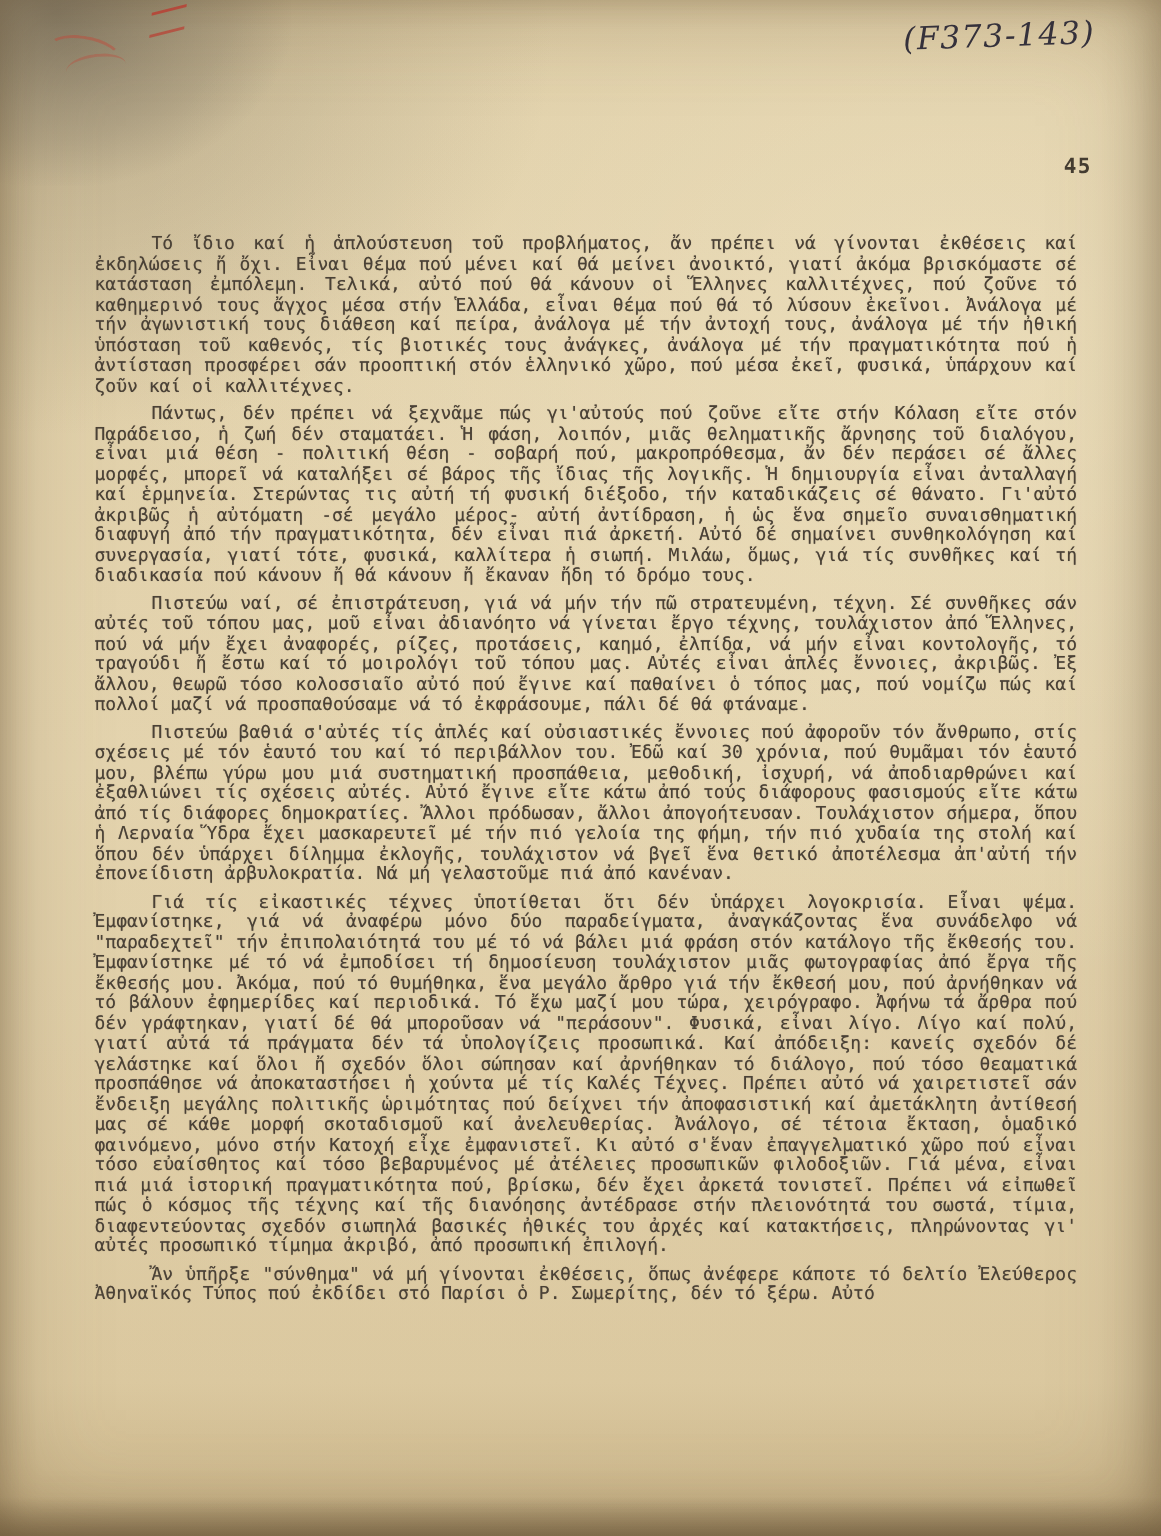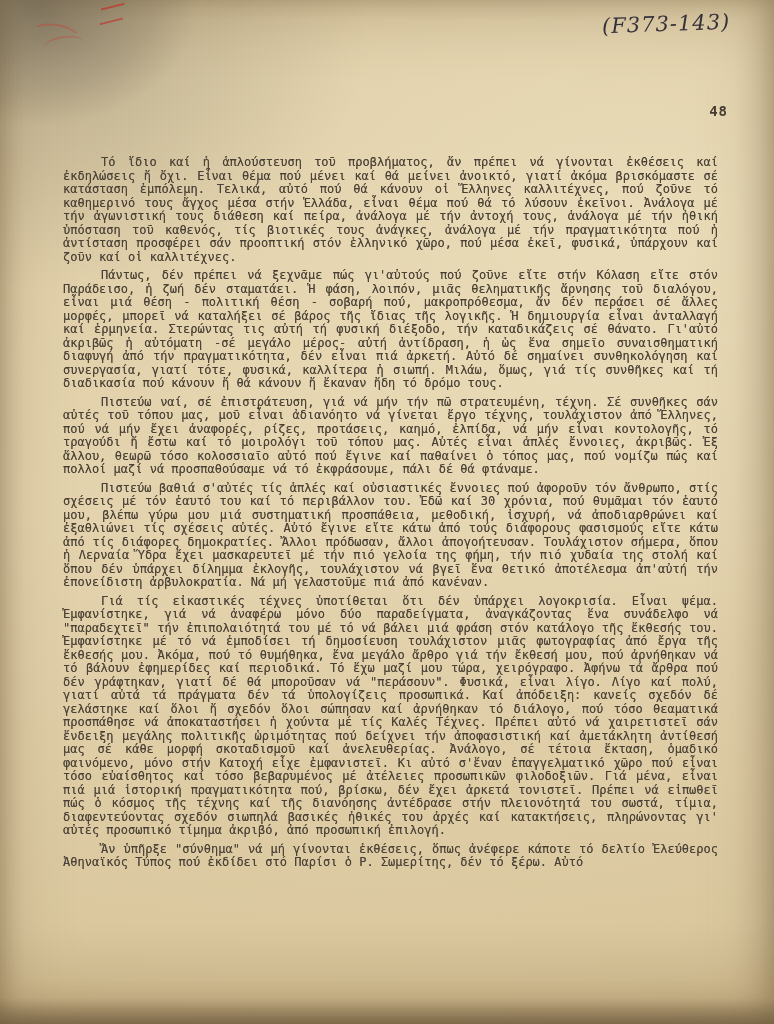--- a/index.html
+++ b/index.html
@@ -94,21 +94,21 @@
 
   <div class="corner-stain"></div>
 
   <div class="red-mark red-mark-1"></div>
   <div class="red-mark red-mark-2"></div>
   <div class="red-mark red-mark-3"></div>
 
   <div class="handwritten">(F373-143)</div>
 
 
-  <div class="page-number">48</div>
+  <div class="page-number">45</div>
 
   <div class="document-text">
       <p>Τό ἴδιο καί ἡ ἁπλούστευση τοῦ προβλήματος, ἄν πρέπει νά γίνονται ἐκθέσεις καί ἐκδηλώσεις ἤ ὄχι. Εἶναι θέμα πού μένει καί θά μείνει ἀνοικτό, γιατί ἀκόμα βρισκόμαστε σέ κατάσταση ἐμπόλεμη. Τελικά, αὐτό πού θά κάνουν οἱ Ἕλληνες καλλιτέχνες, πού ζοῦνε τό καθημερινό τους ἄγχος μέσα στήν Ἑλλάδα, εἶναι θέμα πού θά τό λύσουν ἐκεῖνοι. Ἀνάλογα μέ τήν ἀγωνιστική τους διάθεση καί πείρα, ἀνάλογα μέ τήν ἀντοχή τους, ἀνάλογα μέ τήν ἠθική ὑπόσταση τοῦ καθενός, τίς βιοτικές τους ἀνάγκες, ἀνάλογα μέ τήν πραγματικότητα πού ἡ ἀντίσταση προσφέρει σάν προοπτική στόν ἑλληνικό χῶρο, πού μέσα ἐκεῖ, φυσικά, ὑπάρχουν καί ζοῦν καί οἱ καλλιτέχνες.</p>
       <p>Πάντως, δέν πρέπει νά ξεχνᾶμε πώς γι'αὐτούς πού ζοῦνε εἴτε στήν Κόλαση εἴτε στόν Παράδεισο, ἡ ζωή δέν σταματάει. Ἡ φάση, λοιπόν, μιᾶς θεληματικῆς ἄρνησης τοῦ διαλόγου, εἶναι μιά θέση - πολιτική θέση - σοβαρή πού, μακροπρόθεσμα, ἄν δέν περάσει σέ ἄλλες μορφές, μπορεῖ νά καταλήξει σέ βάρος τῆς ἴδιας τῆς λογικῆς. Ἡ δημιουργία εἶναι ἀνταλλαγή καί ἑρμηνεία. Στερώντας τις αὐτή τή φυσική διέξοδο, τήν καταδικάζεις σέ θάνατο. Γι'αὐτό ἀκριβῶς ἡ αὐτόματη -σέ μεγάλο μέρος- αὐτή ἀντίδραση, ἡ ὡς ἕνα σημεῖο συναισθηματική διαφυγή ἀπό τήν πραγματικότητα, δέν εἶναι πιά ἀρκετή. Αὐτό δέ σημαίνει συνθηκολόγηση καί συνεργασία, γιατί τότε, φυσικά, καλλίτερα ἡ σιωπή. Μιλάω, ὅμως, γιά τίς συνθῆκες καί τή διαδικασία πού κάνουν ἤ θά κάνουν ἤ ἔκαναν ἤδη τό δρόμο τους.</p>
       <p>Πιστεύω ναί, σέ ἐπιστράτευση, γιά νά μήν τήν πῶ στρατευμένη, τέχνη. Σέ συνθῆκες σάν αὐτές τοῦ τόπου μας, μοῦ εἶναι ἀδιανόητο νά γίνεται ἔργο τέχνης, τουλάχιστον ἀπό Ἕλληνες, πού νά μήν ἔχει ἀναφορές, ρίζες, προτάσεις, καημό, ἐλπίδα, νά μήν εἶναι κοντολογῆς, τό τραγούδι ἤ ἔστω καί τό μοιρολόγι τοῦ τόπου μας. Αὐτές εἶναι ἁπλές ἔννοιες, ἀκριβῶς. Ἐξ ἄλλου, θεωρῶ τόσο κολοσσιαῖο αὐτό πού ἔγινε καί παθαίνει ὁ τόπος μας, πού νομίζω πώς καί πολλοί μαζί νά προσπαθούσαμε νά τό ἐκφράσουμε, πάλι δέ θά φτάναμε.</p>
       <p>Πιστεύω βαθιά σ'αὐτές τίς ἁπλές καί οὐσιαστικές ἔννοιες πού ἀφοροῦν τόν ἄνθρωπο, στίς σχέσεις μέ τόν ἑαυτό του καί τό περιβάλλον του. Ἐδῶ καί 30 χρόνια, πού θυμᾶμαι τόν ἑαυτό μου, βλέπω γύρω μου μιά συστηματική προσπάθεια, μεθοδική, ἰσχυρή, νά ἀποδιαρθρώνει καί ἐξαθλιώνει τίς σχέσεις αὐτές. Αὐτό ἔγινε εἴτε κάτω ἀπό τούς διάφορους φασισμούς εἴτε κάτω ἀπό τίς διάφορες δημοκρατίες. Ἄλλοι πρόδωσαν, ἄλλοι ἀπογοήτευσαν. Τουλάχιστον σήμερα, ὅπου ἡ Λερναία Ὕδρα ἔχει μασκαρευτεῖ μέ τήν πιό γελοία της φήμη, τήν πιό χυδαία της στολή καί ὅπου δέν ὑπάρχει δίλημμα ἐκλογῆς, τουλάχιστον νά βγεῖ ἕνα θετικό ἀποτέλεσμα ἀπ'αὐτή τήν ἐπονείδιστη ἀρβυλοκρατία. Νά μή γελαστοῦμε πιά ἀπό κανέναν.</p>
       <p>Γιά τίς εἰκαστικές τέχνες ὑποτίθεται ὅτι δέν ὑπάρχει λογοκρισία. Εἶναι ψέμα. Ἐμφανίστηκε, γιά νά ἀναφέρω μόνο δύο παραδείγματα, ἀναγκάζοντας ἕνα συνάδελφο νά "παραδεχτεῖ" τήν ἐπιπολαιότητά του μέ τό νά βάλει μιά φράση στόν κατάλογο τῆς ἔκθεσής του. Ἐμφανίστηκε μέ τό νά ἐμποδίσει τή δημοσίευση τουλάχιστον μιᾶς φωτογραφίας ἀπό ἔργα τῆς ἔκθεσής μου. Ἀκόμα, πού τό θυμήθηκα, ἕνα μεγάλο ἄρθρο γιά τήν ἔκθεσή μου, πού ἀρνήθηκαν νά τό βάλουν ἐφημερίδες καί περιοδικά. Τό ἔχω μαζί μου τώρα, χειρόγραφο. Ἀφήνω τά ἄρθρα πού δέν γράφτηκαν, γιατί δέ θά μποροῦσαν νά "περάσουν". Φυσικά, εἶναι λίγο. Λίγο καί πολύ, γιατί αὐτά τά πράγματα δέν τά ὑπολογίζεις προσωπικά. Καί ἀπόδειξη: κανείς σχεδόν δέ γελάστηκε καί ὅλοι ἤ σχεδόν ὅλοι σώπησαν καί ἀρνήθηκαν τό διάλογο, πού τόσο θεαματικά προσπάθησε νά ἀποκαταστήσει ἡ χούντα μέ τίς Καλές Τέχνες. Πρέπει αὐτό νά χαιρετιστεῖ σάν ἔνδειξη μεγάλης πολιτικῆς ὡριμότητας πού δείχνει τήν ἀποφασιστική καί ἀμετάκλητη ἀντίθεσή μας σέ κάθε μορφή σκοταδισμοῦ καί ἀνελευθερίας. Ἀνάλογο, σέ τέτοια ἔκταση, ὁμαδικό φαινόμενο, μόνο στήν Κατοχή εἶχε ἐμφανιστεῖ. Κι αὐτό σ'ἕναν ἐπαγγελματικό χῶρο πού εἶναι τόσο εὐαίσθητος καί τόσο βεβαρυμένος μέ ἀτέλειες προσωπικῶν φιλοδοξιῶν. Γιά μένα, εἶναι πιά μιά ἱστορική πραγματικότητα πού, βρίσκω, δέν ἔχει ἀρκετά τονιστεῖ. Πρέπει νά εἰπωθεῖ πώς ὁ κόσμος τῆς τέχνης καί τῆς διανόησης ἀντέδρασε στήν πλειονότητά του σωστά, τίμια, διαφεντεύοντας σχεδόν σιωπηλά βασικές ἠθικές του ἀρχές καί κατακτήσεις, πληρώνοντας γι' αὐτές προσωπικό τίμημα ἀκριβό, ἀπό προσωπική ἐπιλογή.</p>
       <p>Ἄν ὑπῆρξε "σύνθημα" νά μή γίνονται ἐκθέσεις, ὅπως ἀνέφερε κάποτε τό δελτίο Ἐλεύθερος Ἀθηναϊκός Τύπος πού ἐκδίδει στό Παρίσι ὁ Ρ. Σωμερίτης, δέν τό ξέρω. Αὐτό</p>
     </div>
 

